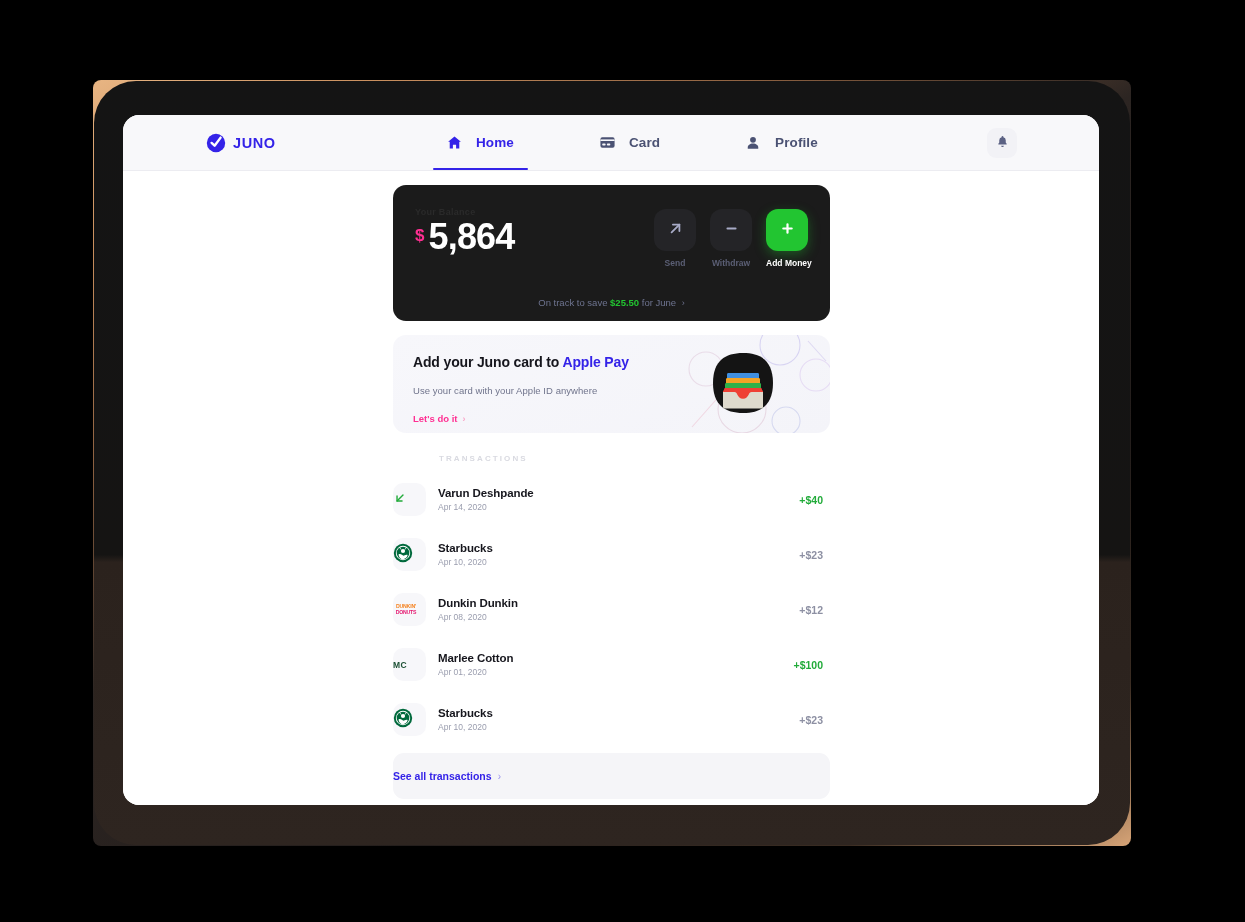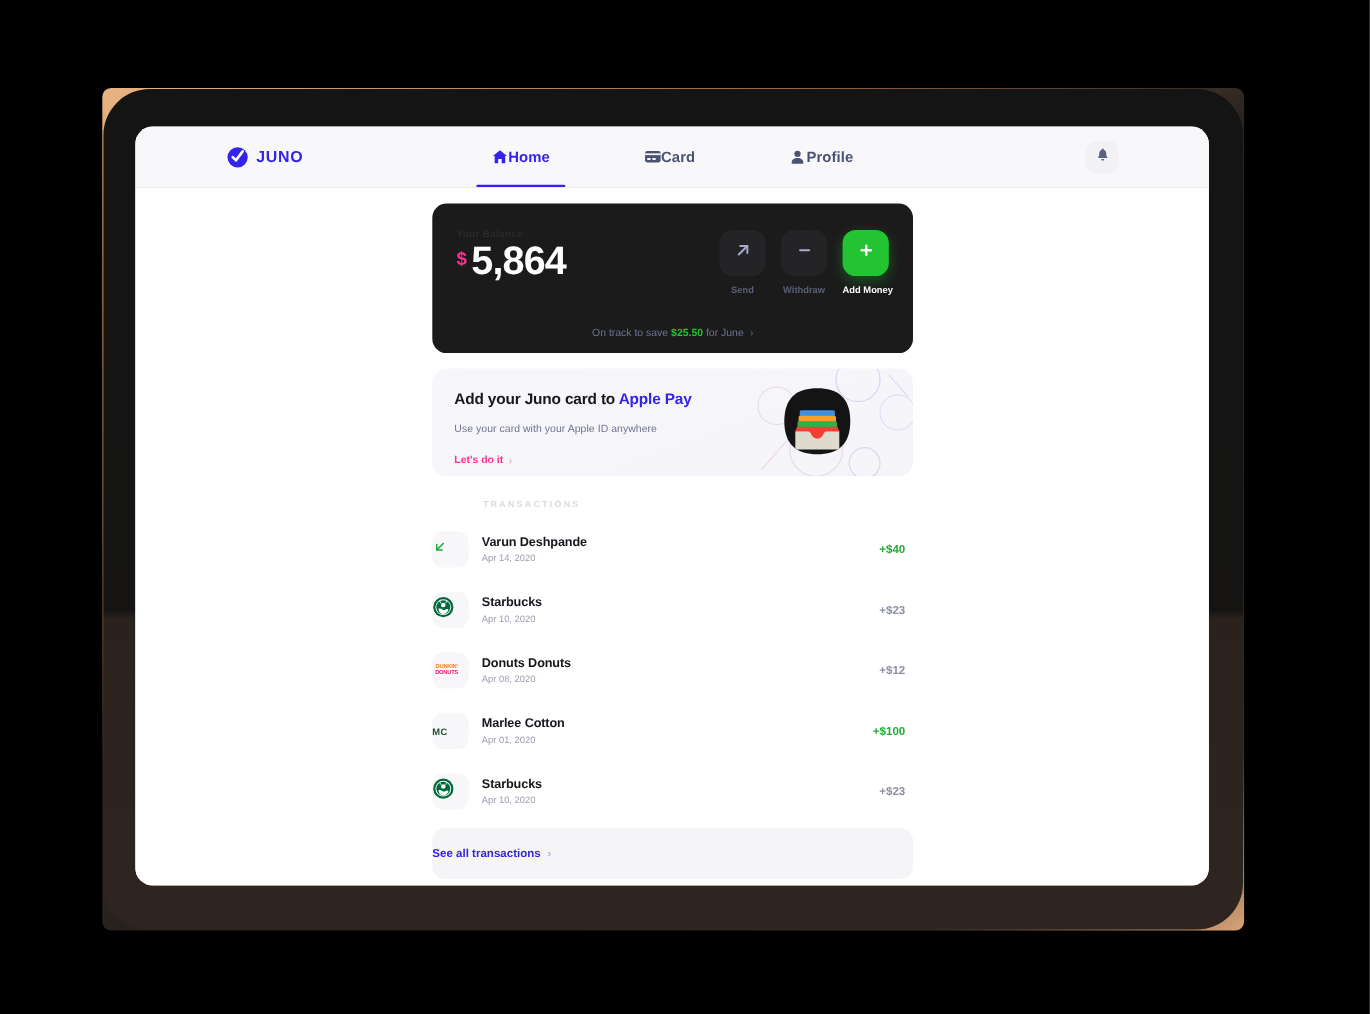--- a/index.html
+++ b/index.html
@@ -89,21 +89,21 @@
     top: 0;
     height: 100%;
     display: flex;
     align-items: stretch;
     gap: 58px;
   }
   .nav-tab {
     position: relative;
     display: flex;
     align-items: center;
-    gap: 0;
+    gap: 14px;
     padding: 0 14px;
     cursor: pointer;
   }
   .nav-tab .t-icon {
     display: flex; align-items: center;
     width: 15px; height: 15px;
     color: #4b5273;
   }
   .nav-tab .t-label {
     font-size: 13.5px;
@@ -512,21 +512,21 @@
               <div class="tx-row">
                 <div class="tx-av">
                   <span>
                     <svg viewBox="0 0 40 20" width="26" height="13">
                       <text x="20" y="9" text-anchor="middle" font-family="'Liberation Sans', sans-serif" font-size="8" font-weight="700" fill="#f5821f" letter-spacing="-0.3">DUNKIN'</text>
                       <text x="20" y="18" text-anchor="middle" font-family="'Liberation Sans', sans-serif" font-size="8" font-weight="700" fill="#e5186f" letter-spacing="-0.3">DONUTS</text>
                     </svg>
                   </span>
                 </div>
                 <div class="tx-meta">
-                  <div class="tx-name">Donuts Donuts</div>
+                  <div class="tx-name">Dunkin Dunkin</div>
                   <div class="tx-date">Apr 08, 2020</div>
                 </div>
                 <div class="tx-amt">+$12</div>
               </div>
 
               <div class="tx-row">
                 <div class="tx-av">
                   <span class="initials">MC</span>
                 </div>
                 <div class="tx-meta">

